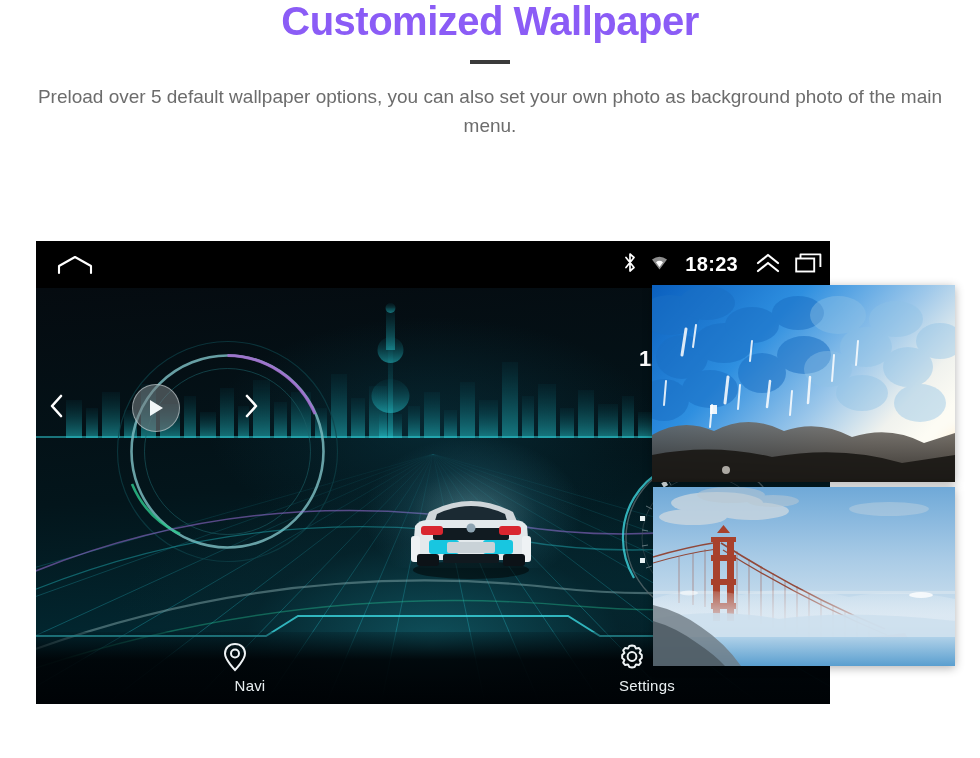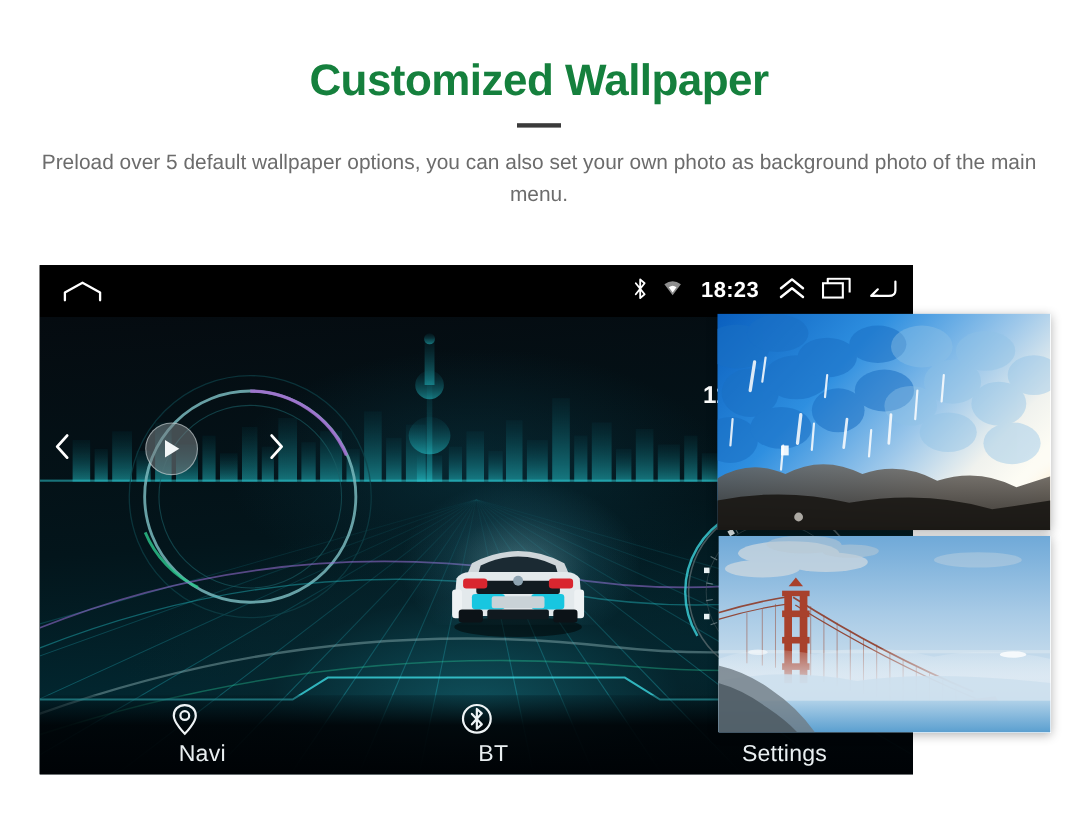--- a/index.html
+++ b/index.html
@@ -17,24 +17,23 @@
 
   
   #header {
     position: absolute;
     left: 0; top: 0;
     width: 980px;
     text-align: center;
   }
   #page-title {
     margin: 0;
-    padding-top: 52px;
     font-size: 40px;
     font-weight: bold;
-    color: #15803d;
+    color: #8b5cf6;
     letter-spacing: -0.5px;
     line-height: 1.05;
   }
   #title-divider {
     width: 40px;
     height: 4px;
     background: #3a3a3a;
     margin: 18px auto 0 auto;
   }
   #page-subtitle {
@@ -57,20 +56,21 @@
     overflow: hidden;
   }
 
   
   #status-bar {
     position: absolute;
     left: 0; top: 0;
     width: 794px; height: 47px;
     background: #000;
     z-index: 40;
+    padding-left: 48px;
   }
   .home-glyph {
     position: absolute;
     left: 20px; top: 13px;
     width: 38px; height: 22px;
   }
   #status-right {
     position: absolute;
     right: 14px; top: 0;
     height: 47px;
@@ -214,21 +214,21 @@
     display: flex;
     flex-direction: column;
     align-items: center;
     justify-content: center;
     gap: 5px;
     height: 72px;
   }
   .nav-item .nav-ico { height: 30px; display:flex; align-items:center; }
   .nav-item .nav-label {
     color: #e9eff1;
-    font-size: 21px;
+    font-size: 15px;
     letter-spacing: 0.2px;
     margin-left: 31px;
   }
   
   #nav-lip {
     position: absolute;
     left: 0; bottom: 66px;
     width: 794px; height: 26px;
     z-index: 28;
     pointer-events: none;
@@ -495,29 +495,20 @@
         <span class="nav-ico">
           <svg width="24" height="30" viewBox="0 0 24 30">
             <path d="M12 2 C18 2 22 6.2 22 11.6 C22 18 12 28 12 28 C12 28 2 18 2 11.6 C2 6.2 6 2 12 2 Z" fill="none" stroke="#eef3f5" stroke-width="2"></path>
             <circle cx="12" cy="11.5" r="4" fill="none" stroke="#eef3f5" stroke-width="2"></circle>
           </svg>
         </span>
         <span class="nav-label">Navi</span>
       </div>
 
 
-      <div class="nav-item">
-        <span class="nav-ico">
-          <svg width="29" height="29" viewBox="0 0 29 29">
-            <circle cx="14.5" cy="14.5" r="12.6" fill="none" stroke="#eef3f5" stroke-width="2"></circle>
-            <path d="M10 10 L19 19.5 L14.5 23.5 L14.5 5.5 L19 9.5 L10 19.5" fill="none" stroke="#eef3f5" stroke-width="2" stroke-linejoin="round" stroke-linecap="round"></path>
-          </svg>
-        </span>
-        <span class="nav-label">BT</span>
-      </div>
 
 
 
       <div class="nav-item">
         <span class="nav-ico">
           <svg width="28" height="28" viewBox="0 0 28 28">
             <path d="M14 2.5 L16.6 3 L18 5.6 L21 5 L22.8 7.4 L21.6 10 L23.8 12 L23.8 15 L21.6 17 L22.8 19.6 L21 22 L18 21.4 L16.6 24 L14 24.5 L11.4 24 L10 21.4 L7 22 L5.2 19.6 L6.4 17 L4.2 15 L4.2 12 L6.4 10 L5.2 7.4 L7 5 L10 5.6 L11.4 3 Z" fill="none" stroke="#eef3f5" stroke-width="2" stroke-linejoin="round"></path>
             <circle cx="14" cy="13.5" r="4.4" fill="none" stroke="#eef3f5" stroke-width="2"></circle>
           </svg>
         </span>

